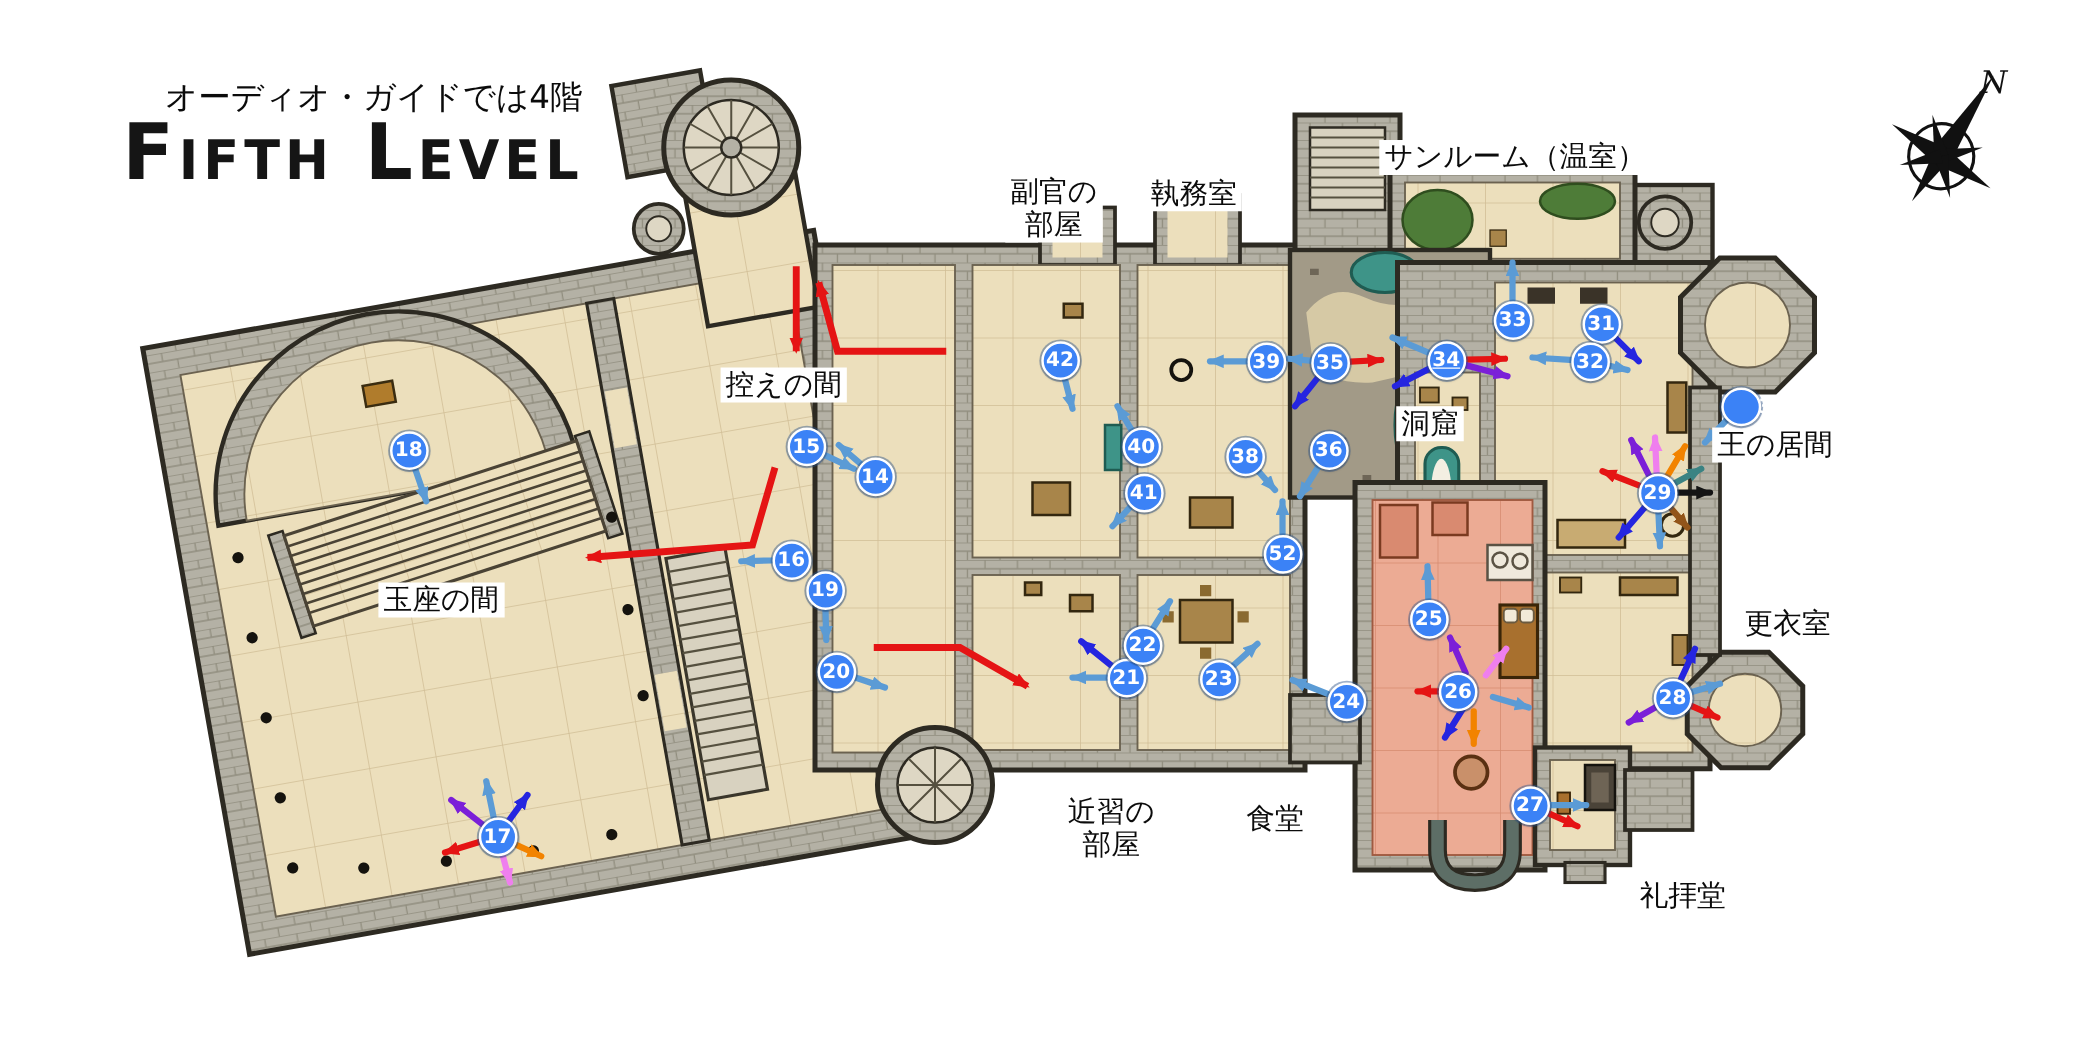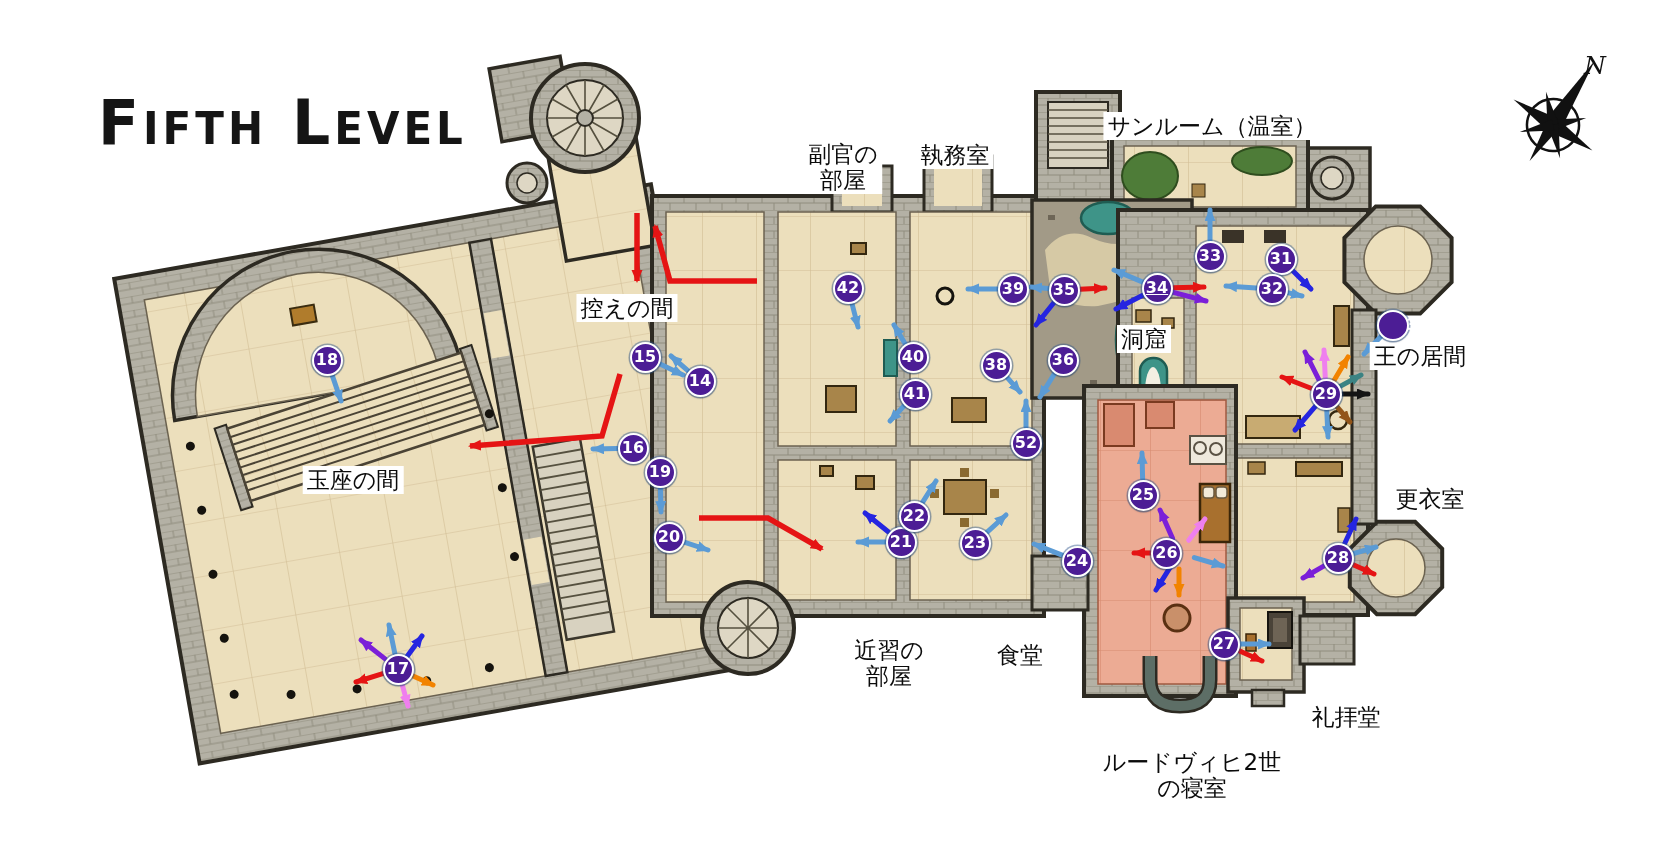--- a/index.html
+++ b/index.html
@@ -4,21 +4,21 @@
 <style>
   html,body{margin:0;padding:0;background:#fff;}
   .stage{position:relative;width:1663px;height:844px;background:#ffffff;overflow:hidden;
          font-family:"DejaVu Sans","Liberation Sans",sans-serif;}
   .stage svg{position:absolute;left:0;top:0;}
   #labels-layer,#markers-layer,#title-block{position:absolute;left:0;top:0;width:100%;height:100%;pointer-events:none;}
   .room-label{position:absolute;transform:translate(-50%,-50%);background:#ffffff;color:#0b0b0b;
       font-size:23px;line-height:1.13;text-align:center;white-space:pre-line;padding:1px 4px;
       font-family:"DejaVu Sans","Liberation Sans",sans-serif;}
   .marker{position:absolute;width:31px;height:31px;box-sizing:border-box;border-radius:50%;
-      background:#4c1d95;border:2.5px solid #ffffff;color:#fff;font-weight:bold;font-size:16px;
+      background:#3b82f6;border:2.5px solid #ffffff;color:#fff;font-weight:bold;font-size:16px;
       line-height:25px;text-align:center;box-shadow:0 0 0 1.5px rgba(45,85,140,.45),0 1px 2px rgba(0,0,0,.35);
       font-family:"DejaVu Sans","Liberation Sans",sans-serif;}
   .subtitle-jp{position:absolute;left:132px;top:60px;font-size:26px;color:#0b0b0b;}
   .main-title{position:absolute;left:98px;top:86px;font-size:60px;font-weight:bold;color:#151515;
       font-variant:small-caps;letter-spacing:4px;transform:scaleY(1.04);transform-origin:left top;}
 </style>
 </head>
 <body>
 
 <div class="stage">
@@ -327,22 +327,20 @@
 部屋</div>
       <div class="room-label" style="left: 955px; top: 155px;">執務室</div>
       <div class="room-label" style="left: 627px; top: 308px;">控えの間</div>
       <div class="room-label" style="left: 1144px; top: 339px;">洞窟</div>
       <div class="room-label" style="left: 1420px; top: 356px; text-align: right;">王の居間</div>
       <div class="room-label" style="left: 353px; top: 480px;">玉座の間</div>
       <div class="room-label" style="left: 1414px; top: 499px; margin-left: 16px;">更衣室</div>
       <div class="room-label" style="left: 889px; top: 663px;">近習の
 部屋</div>
       <div class="room-label" style="left: 1020px; top: 655px;">食堂</div>
-      <div class="room-label" style="left: 1192px; top: 775px;">ルードヴィヒ2世
-の寝室</div>
       <div class="room-label" style="left: 1346px; top: 717px;">礼拝堂</div>
     </div>
   <div id="markers-layer">
       <div class="marker" style="left: 684.5px; top: 365.5px;">14</div>
       <div class="marker" style="left: 629.5px; top: 341.5px;">15</div>
       <div class="marker" style="left: 617.5px; top: 432.5px;">16</div>
       <div class="marker" style="left: 382.5px; top: 653.5px;">17</div>
       <div class="marker" style="left: 311.5px; top: 344.5px;">18</div>
       <div class="marker" style="left: 644.5px; top: 456.5px;">19</div>
       <div class="marker" style="left: 653.5px; top: 521.5px;">20</div>
@@ -364,16 +362,17 @@
       <div class="marker" style="left: 1047.5px; top: 344.5px;">36</div>
       <div class="marker" style="left: 1010.5px; top: 427.5px;">52</div>
       <div class="marker" style="left: 980.5px; top: 349.5px;">38</div>
       <div class="marker" style="left: 997.5px; top: 273.5px;">39</div>
       <div class="marker" style="left: 897.5px; top: 341.5px;">40</div>
       <div class="marker" style="left: 899.5px; top: 378.5px;">41</div>
       <div class="marker" style="left: 832.5px; top: 272.5px;">42</div>
     </div>
 
   <div id="title-block">
+    <div class="subtitle-jp">オーディオ・ガイドでは4階</div>
     <div class="main-title">Fifth Level</div>
   </div>
 
 </div>
 
 </body></html>

